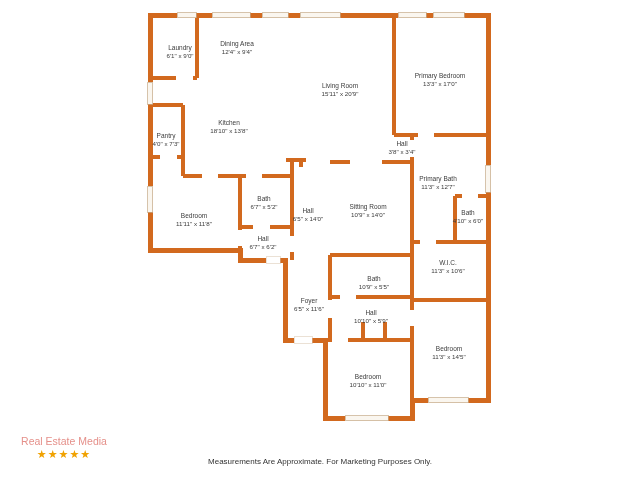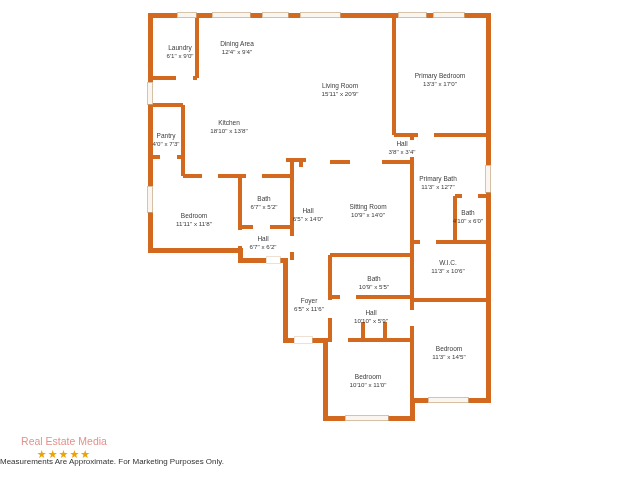--- a/index.html
+++ b/index.html
@@ -3,21 +3,21 @@
 <meta charset="utf-8">
 <style>
   html,body{margin:0;padding:0;background:#ffffff;}
   body{font-family:"Liberation Sans", sans-serif;}
   .stage{position:relative;width:640px;height:480px;background:#ffffff;overflow:hidden;}
   .plan-svg{position:absolute;left:0;top:0;}
   .walls{stroke:var(--wall,#D2691E);}
   .room-label{position:absolute;transform:translate(-50%,-50%);text-align:center;color:#3b3b3b;white-space:nowrap;pointer-events:none;}
   .rname{font-size:6.5px;line-height:8px;}
   .rdims{font-size:6.2px;line-height:8px;}
-  .footer-note{position:absolute;left:0;right:0;top:457px;font-size:8px;color:#333333;}
+  .footer-note{position:absolute;left:0;right:0;top:457px;text-align:center;font-size:8px;color:#333333;}
   .logo{position:absolute;left:12px;top:431px;width:104px;text-align:center;}
   .logo-brand{display:flex;justify-content:center;align-items:flex-end;font-weight:bold;font-size:19px;line-height:19px;color:var(--brand,#4A4A48);}
   .logo-figure{width:18px;height:26px;margin:0 1px -1px 1px;}
   .logo-tagline{font-size:10.5px;line-height:12px;color:var(--tagline,#E5908A);margin-top:4px;}
   .logo-stars{font-size:11px;line-height:13px;letter-spacing:1px;color:var(--stars,#F0A202);margin-top:1px;}
 </style>
 </head>
 <body>
 
 <div class="stage">

